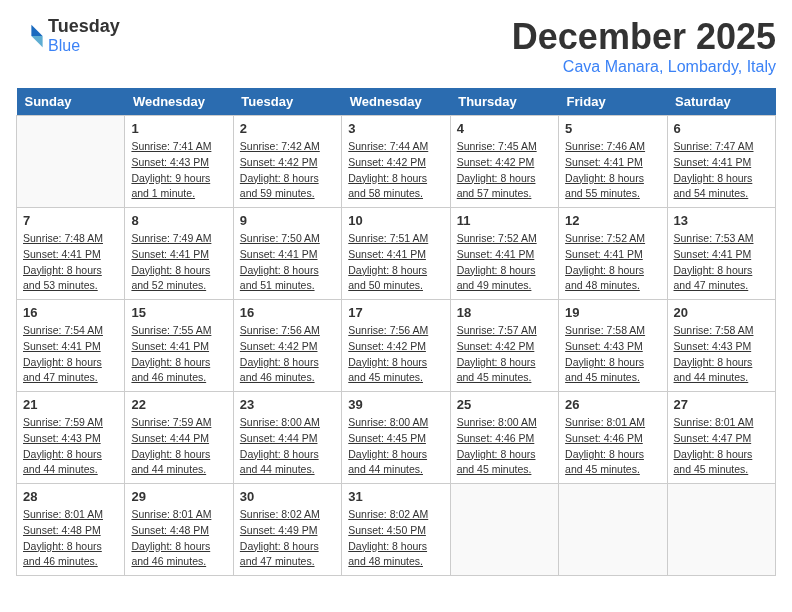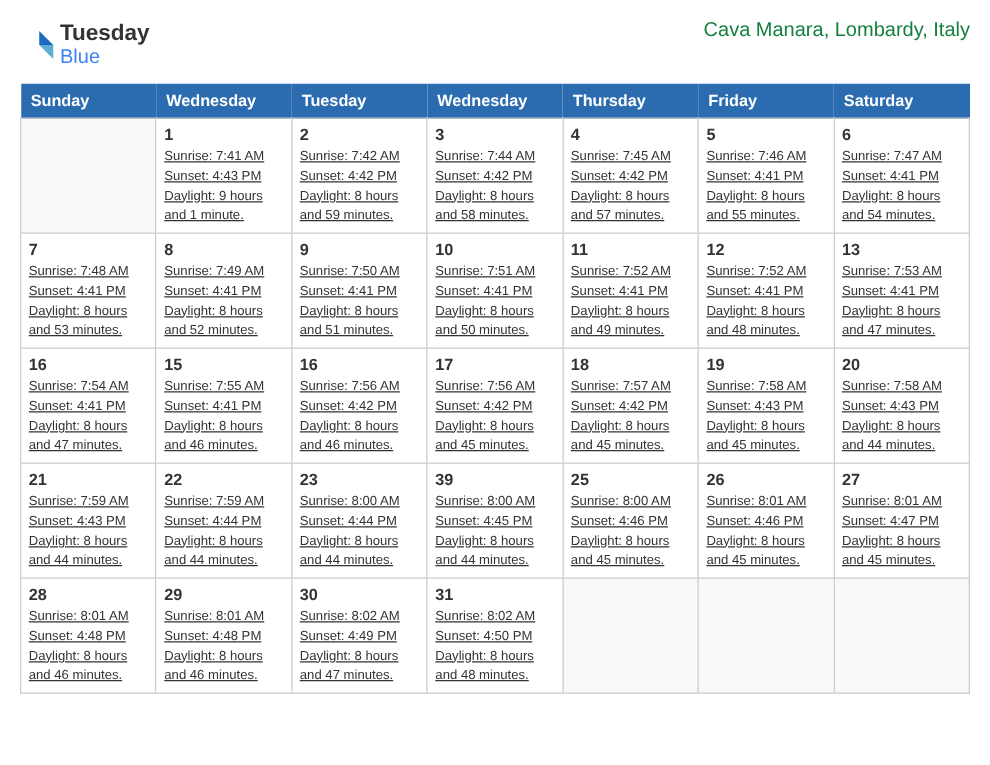--- a/index.html
+++ b/index.html
@@ -38,22 +38,21 @@
     .title-area {
       text-align: right;
     }
     .month-title {
       font-size: 36px;
       font-weight: bold;
       color: #333;
     }
     .location-title {
       font-size: 16px;
-      color: #15803d;
-      text-align: center;
+      color: #3b82f6;
     }
     table {
       width: 100%;
       border-collapse: collapse;
       table-layout: fixed;
     }
     th {
       background-color: #2b6cb0;
       color: #fff;
       text-align: left;
@@ -95,20 +94,21 @@
     <svg class="logo-icon" viewBox="0 0 40 40">
       <polygon points="22,4 38,20 22,20" fill="#1a6abf"></polygon>
       <polygon points="22,20 38,20 38,36" fill="#1a8abf" opacity="0.7"></polygon>
     </svg>
     <div>
       <span class="logo-text-general">Tuesday</span><br>
       <span class="logo-text-blue">Blue</span>
     </div>
   </div>
   <div class="title-area">
+    <div class="month-title">December 2025</div>
     <div class="location-title">Cava Manara, Lombardy, Italy</div>
   </div>
 </div>
 
 <table>
   <thead>
     <tr>
     <th>Sunday</th>
         <th>Wednesday</th>
         <th>Tuesday</th>

